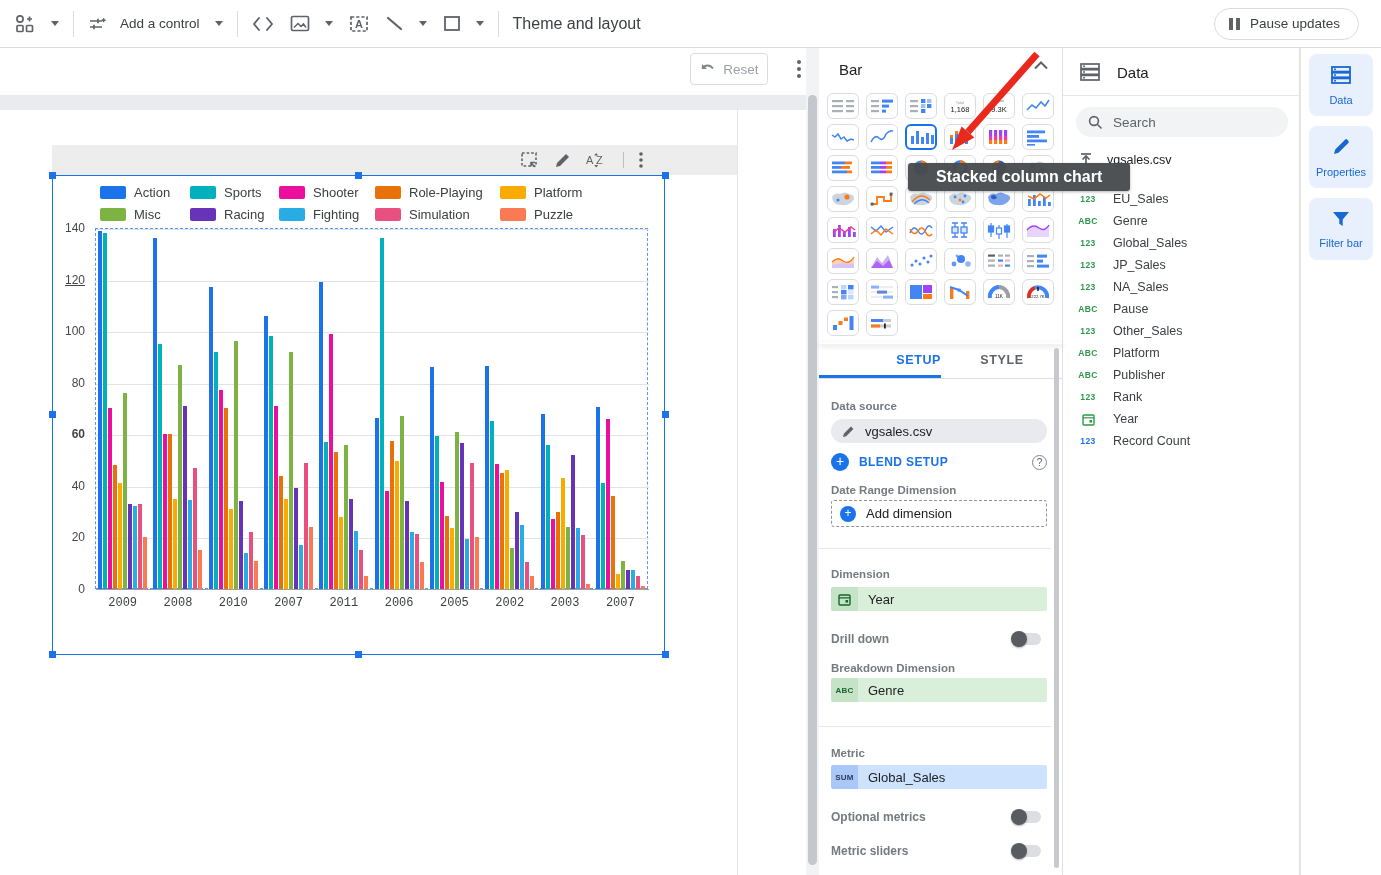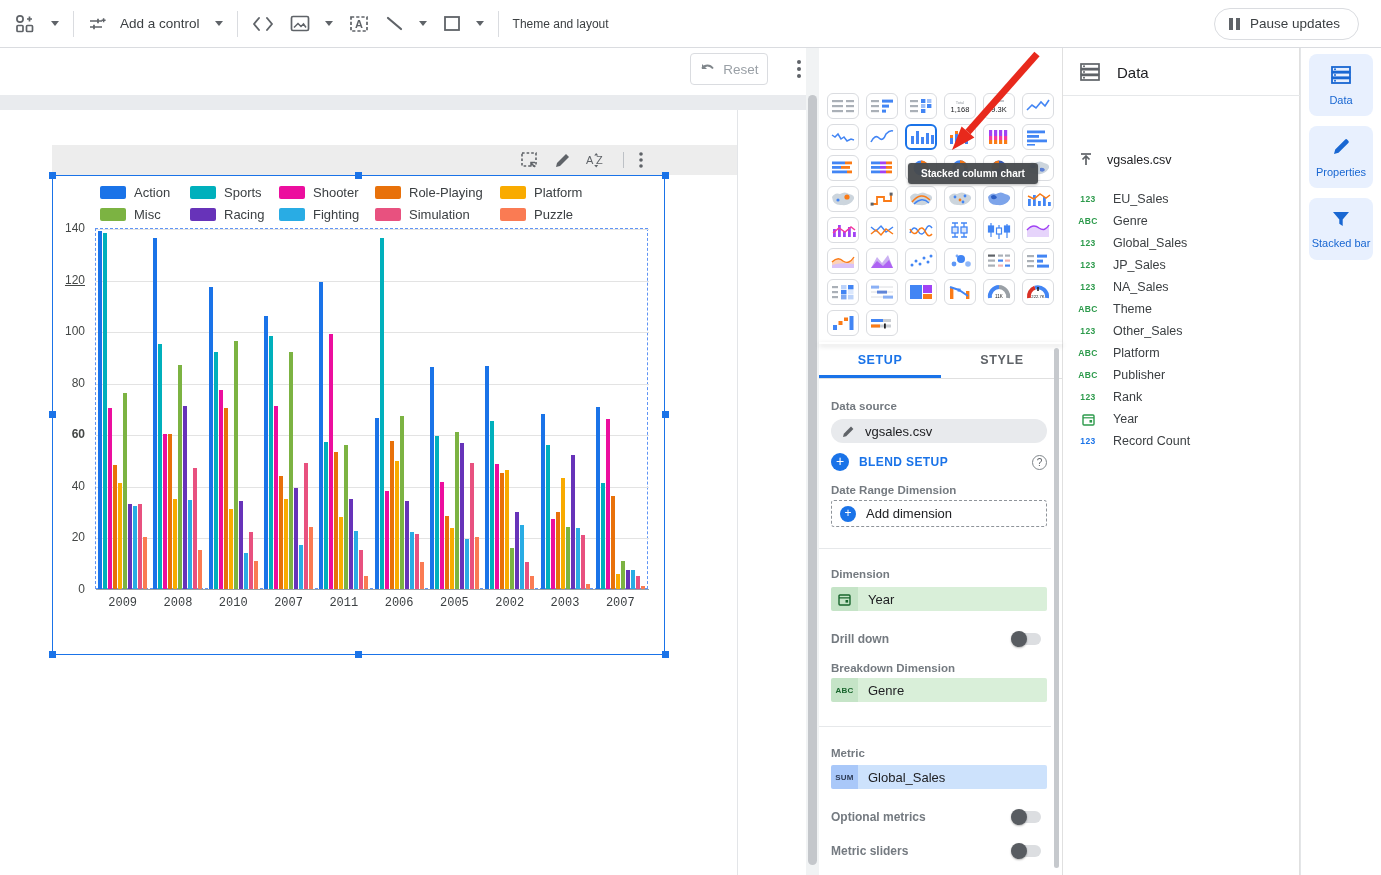--- a/index.html
+++ b/index.html
@@ -55,21 +55,21 @@
   .picker-title { position:absolute; left:20px; top:13px; font-size:15px; color:#202124; }
   .picker-collapse { position:absolute; right:14px; top:12px; cursor:pointer; }
   .icon-grid { position:absolute; left:8px; top:45px; width:232px; display:grid; grid-template-columns:repeat(6,32px); column-gap:7px; row-gap:5px; padding-bottom:8px; }
   .cicon { width:32px; height:26px; border:1px solid #dadce0; border-radius:6px; background:#fff; display:flex; align-items:center; justify-content:center; cursor:pointer; overflow:hidden; }
   .cicon.sel { border:2px solid #1a73e8; }
   .pick-shadow { position:absolute; left:0; top:294px; width:244px; height:2px; box-shadow:0 2px 5px rgba(0,0,0,.18); }
 
   
   .tabs { position:absolute; left:0; top:296px; width:244px; height:35px; border-bottom:1px solid #e0e0e0; display:flex; }
   .tab { flex:1; text-align:center; line-height:33px; font-size:12.5px; letter-spacing:.6px; color:#5f6368; cursor:pointer; font-weight:bold; }
-  .tab.active { color:#1a73e8; border-bottom:3px solid #1a73e8; }
+  .tab.active { color:#1a73e8; border-bottom:3px solid #1a73e8;text-align:right; }
   .sec-label { position:absolute; left:12px; font-size:11.5px; font-weight:bold; color:#747a80; }
   .pill { position:absolute; left:12px; width:216px; height:24px; display:flex; align-items:center; overflow:hidden; border-radius:2px; font-size:13px; color:#202124; cursor:pointer; }
   .pill-src { border-radius:13px; background:#e8eaed; }
   .pill-src .pcell { width:34px; display:flex; justify-content:center; }
   .pill-green .pcell { width:27px; height:24px; background:#c5e4c7; display:flex; align-items:center; justify-content:center; color:#18652d; font-weight:bold; font-size:8px; letter-spacing:.3px; }
   .pill-green .pbody { flex:1; height:24px; background:#d9efd9; display:flex; align-items:center; padding-left:10px; }
   .pill-blue .pcell { width:27px; height:24px; background:#a9c8f9; display:flex; align-items:center; justify-content:center; color:#2d3b55; font-weight:bold; font-size:8px; letter-spacing:.3px; }
   .pill-blue .pbody { flex:1; height:24px; background:#cde2fc; display:flex; align-items:center; padding-left:10px; }
   .blend-row { position:absolute; left:12px; width:216px; height:20px; display:flex; align-items:center; gap:10px; cursor:pointer; }
   .plus-circle { width:18px; height:18px; border-radius:50%; background:#1a73e8; color:#fff; font-size:14px; line-height:17px; text-align:center; flex:0 0 auto; }
@@ -97,21 +97,21 @@
   .fbadge { width:26px; text-align:center; font-size:8.5px; font-weight:bold; letter-spacing:.4px; color:#2c9a4b; flex:0 0 auto; }
   .fbadge.blue { color:#1a73e8; }
   .flabel { font-size:12.5px; color:#3c4043; }
 
   
   .rail { position:absolute; left:1300px; top:48px; width:81px; height:827px; background:#fff; border-left:1px solid #e4e6e8; }
   .rail-btn { position:absolute; left:8px; width:64px; height:62px; background:#e8f0fe; border-radius:8px; display:flex; flex-direction:column; align-items:center; justify-content:center; gap:5px; cursor:pointer; }
   .rail-btn span { color:#1967d2; font-size:11px; }
 
   
-  .tooltip { position:absolute; left:908px; top:163px; background:rgba(72,75,78,.96); color:#fff; font-size:10px; font-weight:bold; padding:5px 13px; border-radius:3px; box-shadow:0 1px 3px rgba(0,0,0,.3); z-index:8; white-space:nowrap; }
+  .tooltip { position:absolute; left:908px; top:163px; background:rgba(72,75,78,.96); color:#fff; font-size:16px; font-weight:bold; padding:5px 28px; border-radius:3px; box-shadow:0 1px 3px rgba(0,0,0,.3); z-index:8; white-space:nowrap; }
   .arrow-overlay { position:absolute; left:0; top:0; width:1381px; height:875px; pointer-events:none; z-index:9; }
 </style>
 </head>
 <body>
 <div id="app">
 
   <div class="topbar">
     <div class="tb-item" style="margin-left:6px">
       <svg width="22" height="20" viewBox="0 0 22 20">
           <g fill="none" stroke="#5f6368" stroke-width="1.7">
@@ -158,21 +158,21 @@
         </svg>
       <span class="caret"></span>
     </div>
     <div class="tb-item">
       <svg width="18" height="17" viewBox="0 0 18 17">
           <rect x="2" y="2" width="14" height="13" fill="none" stroke="#5f6368" stroke-width="1.8"></rect>
         </svg>
       <span class="caret"></span>
     </div>
     <div class="tb-sep"></div>
-    <div class="tb-item" style="font-size:12px">
+    <div class="tb-item" style="font-size:16px">
       <span>Theme and layout</span>
     </div>
     <div class="tb-spacer"></div>
     <div class="pause-pill">
       <span class="pause-bars">
           <i></i>
           <i></i>
         </span>
       <span>Pause updates</span>
     </div>
@@ -425,20 +425,26 @@
           <div class="xlab">2007</div>
         </div>
     </div>
   </div>
 
   <div class="vscroll">
       <div class="thumb"></div>
     </div>
 
   <div class="picker">
+    <div class="picker-head">
+      <div class="picker-title">Bar</div>
+      <svg class="picker-collapse" width="16" height="10" viewBox="0 0 16 10">
+          <path d="M2 8.5 8 2.5l6 6" fill="none" stroke="#5f6368" stroke-width="2"></path>
+        </svg>
+    </div>
     <div class="icon-grid" id="iconGrid">
         <div class="cicon">
           <svg viewBox="0 0 26 18" width="26" height="18">
             <rect x="2" y="3" width="11" height="2.2" fill="#aab0b7"></rect>
             <rect x="16" y="3" width="8" height="2.2" fill="#aab0b7"></rect>
             <rect x="2" y="8" width="11" height="2.2" fill="#aab0b7"></rect>
             <rect x="16" y="8" width="8" height="2.2" fill="#aab0b7"></rect>
             <rect x="2" y="13" width="11" height="2.2" fill="#aab0b7"></rect>
             <rect x="16" y="13" width="8" height="2.2" fill="#aab0b7"></rect>
           </svg>
@@ -878,20 +884,27 @@
             <rect x="2" y="7.7" width="18" height="4.6"></rect>
             <rect x="2" y="13.4" width="18" height="4.6"></rect>
           </g>
           <circle cx="5" cy="4.3" r="1" fill="#5f6368"></circle>
           <circle cx="5" cy="10" r="1" fill="#5f6368"></circle>
           <circle cx="5" cy="15.7" r="1" fill="#5f6368"></circle>
         </svg>
       <span class="dp-title">Data</span>
     </div>
     <div class="dp-div"></div>
+    <div class="search">
+      <svg width="15" height="15" viewBox="0 0 15 15">
+          <circle cx="6" cy="6" r="4.4" fill="none" stroke="#5f6368" stroke-width="1.6"></circle>
+          <path d="M9.5 9.5 13.5 13.5" stroke="#5f6368" stroke-width="1.6"></path>
+        </svg>
+      <span>Search</span>
+    </div>
     <div class="src-row">
       <svg width="14" height="15" viewBox="0 0 14 15">
           <path d="M7 13V4M3.5 7.5 7 4l3.5 3.5" fill="none" stroke="#5f6368" stroke-width="1.7"></path>
           <path d="M2 2h10" stroke="#5f6368" stroke-width="1.7"></path>
         </svg>
       <span>vgsales.csv</span>
     </div>
     <div class="fields" id="fields">
         <div class="frow">
           <span class="fbadge">123</span>
@@ -908,21 +921,21 @@
         <div class="frow">
           <span class="fbadge">123</span>
           <span class="flabel">JP_Sales</span>
         </div>
         <div class="frow">
           <span class="fbadge">123</span>
           <span class="flabel">NA_Sales</span>
         </div>
         <div class="frow">
           <span class="fbadge">ABC</span>
-          <span class="flabel">Theme</span>
+          <span class="flabel">Pause</span>
         </div>
         <div class="frow">
           <span class="fbadge">123</span>
           <span class="flabel">Other_Sales</span>
         </div>
         <div class="frow">
           <span class="fbadge">ABC</span>
           <span class="flabel">Platform</span>
         </div>
         <div class="frow">
@@ -965,21 +978,21 @@
       <div class="rail-btn" style="top: 78px;">
         <div><svg width="20" height="20" viewBox="0 0 20 20">
             <path d="M3 17l1.2-4.5L14 2.7a1.6 1.6 0 0 1 2.3 0l1 1a1.6 1.6 0 0 1 0 2.3L7.5 15.8z" fill="#1967d2"></path>
           </svg></div>
         <span>Properties</span>
       </div>
       <div class="rail-btn" style="top: 150px;">
         <div><svg width="20" height="18" viewBox="0 0 20 18">
             <path d="M2 2h16l-6.3 7.5V16l-3.4-2.2V9.5z" fill="#1967d2"></path>
           </svg></div>
-        <span>Stacked bar</span>
+        <span>Filter bar</span>
       </div>
     </div>
 
   <div class="tooltip">Stacked column chart</div>
   <svg class="arrow-overlay">
     <line x1="1037" y1="54" x2="968" y2="132" stroke="#e8291c" stroke-width="7"></line>
     <polygon points="952,150 974.4,137.6 961.6,126.4" fill="#e8291c"></polygon>
   </svg>
 </div>
 

